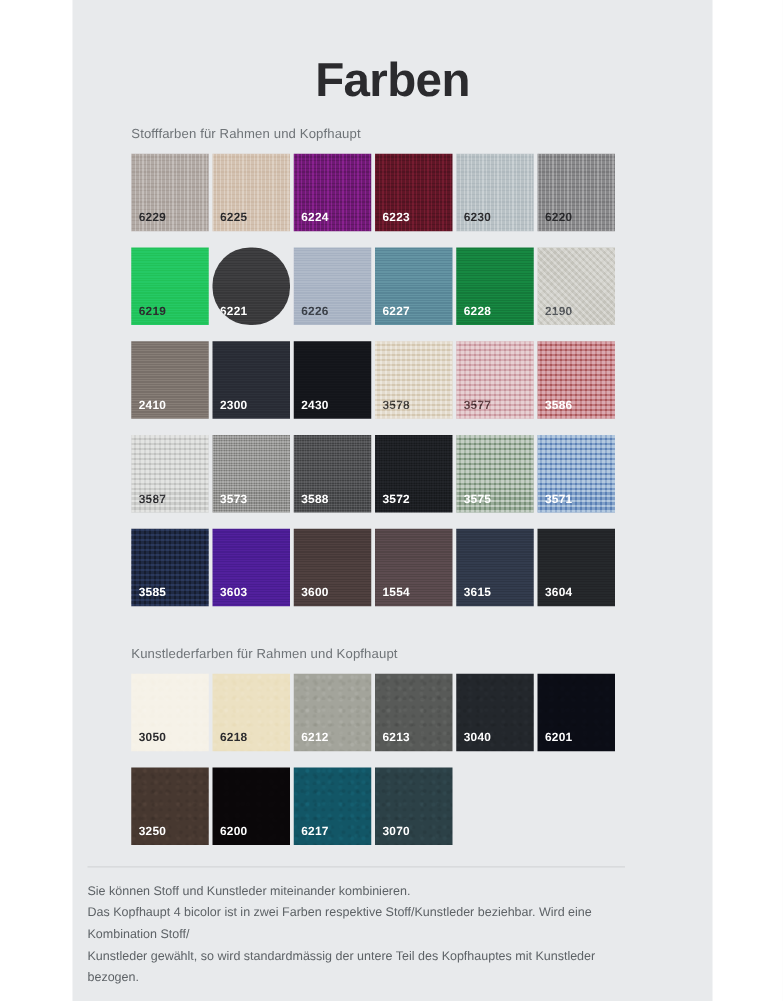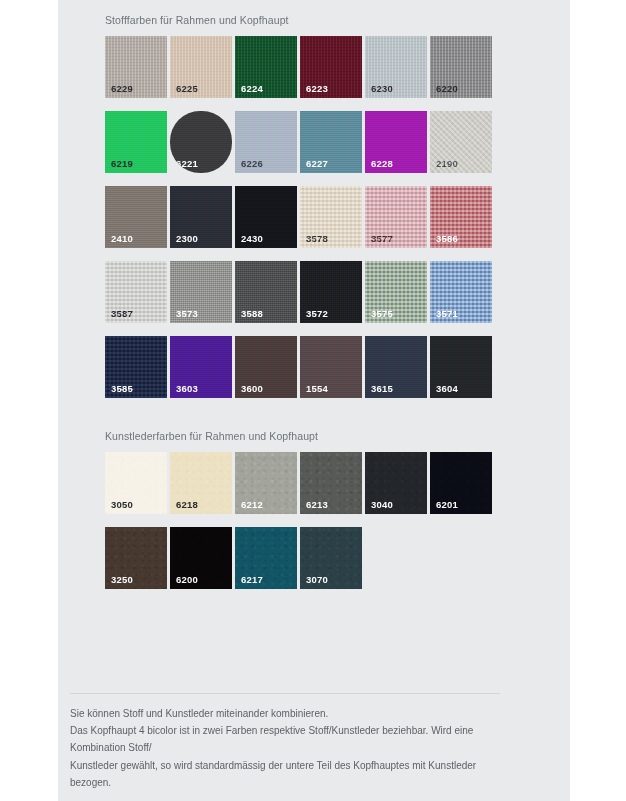--- a/index.html
+++ b/index.html
@@ -126,30 +126,31 @@
     font-size: 10px;
     color: #5d6266;
     line-height: 1.72;
   }
 </style>
 </head>
 <body style="background: rgb(255, 255, 255);">
 
 <div id="page" style="background: rgb(232, 234, 236);">
 
+  <h1 class="page-title">Farben</h1>
 
   <div class="section-label">Stofffarben für Rahmen und Kopfhaupt</div>
   <div class="swatch-grid" id="grid-fabric">
       <div class="swatch tex-knit" style="background: rgb(179, 171, 166);">
         <span class="swatch-label" style="color: rgb(43, 43, 46);">6229</span>
       </div>
       <div class="swatch tex-knit" style="background: rgb(212, 195, 178);">
         <span class="swatch-label" style="color: rgb(43, 43, 46);">6225</span>
       </div>
-      <div class="swatch tex-knit" style="background: #14532d; padding-left: 16px;">
+      <div class="swatch tex-knit" style="background: #701a75; padding-left: 16px;">
         <span class="swatch-label" style="color: rgb(255, 255, 255);">6224</span>
       </div>
       <div class="swatch tex-knit" style="background: rgb(96, 22, 39);">
         <span class="swatch-label" style="color: rgb(255, 255, 255);">6223</span>
       </div>
       <div class="swatch tex-knit" style="background: rgb(186, 195, 199);">
         <span class="swatch-label" style="color: rgb(43, 43, 46);">6230</span>
       </div>
       <div class="swatch tex-knit" style="background: rgb(139, 139, 141);">
         <span class="swatch-label" style="color: rgb(43, 43, 46);">6220</span>
@@ -159,21 +160,21 @@
       </div>
       <div class="swatch tex-flat" style="background: rgb(58, 58, 60); border-radius: 30px;">
         <span class="swatch-label" style="color: rgb(255, 255, 255);">6221</span>
       </div>
       <div class="swatch tex-flat" style="background: rgb(170, 181, 197);">
         <span class="swatch-label" style="color: rgb(58, 63, 71);">6226</span>
       </div>
       <div class="swatch tex-flat" style="background: rgb(93, 140, 156);">
         <span class="swatch-label" style="color: rgb(255, 255, 255);">6227</span>
       </div>
-      <div class="swatch tex-flat" style="background: #a21caf; padding-left: 29px;">
+      <div class="swatch tex-flat" style="background: #15803d; padding-left: 29px;">
         <span class="swatch-label" style="color: rgb(255, 255, 255);">6228</span>
       </div>
       <div class="swatch tex-herring" style="background: rgb(202, 201, 194);">
         <span class="swatch-label" style="color: rgb(76, 79, 82);">2190</span>
       </div>
       <div class="swatch tex-flat" style="background: rgb(126, 117, 111);">
         <span class="swatch-label" style="color: rgb(255, 255, 255);">2410</span>
       </div>
       <div class="swatch tex-flat" style="background: rgb(42, 45, 54);">
         <span class="swatch-label" style="color: rgb(255, 255, 255);">2300</span>

